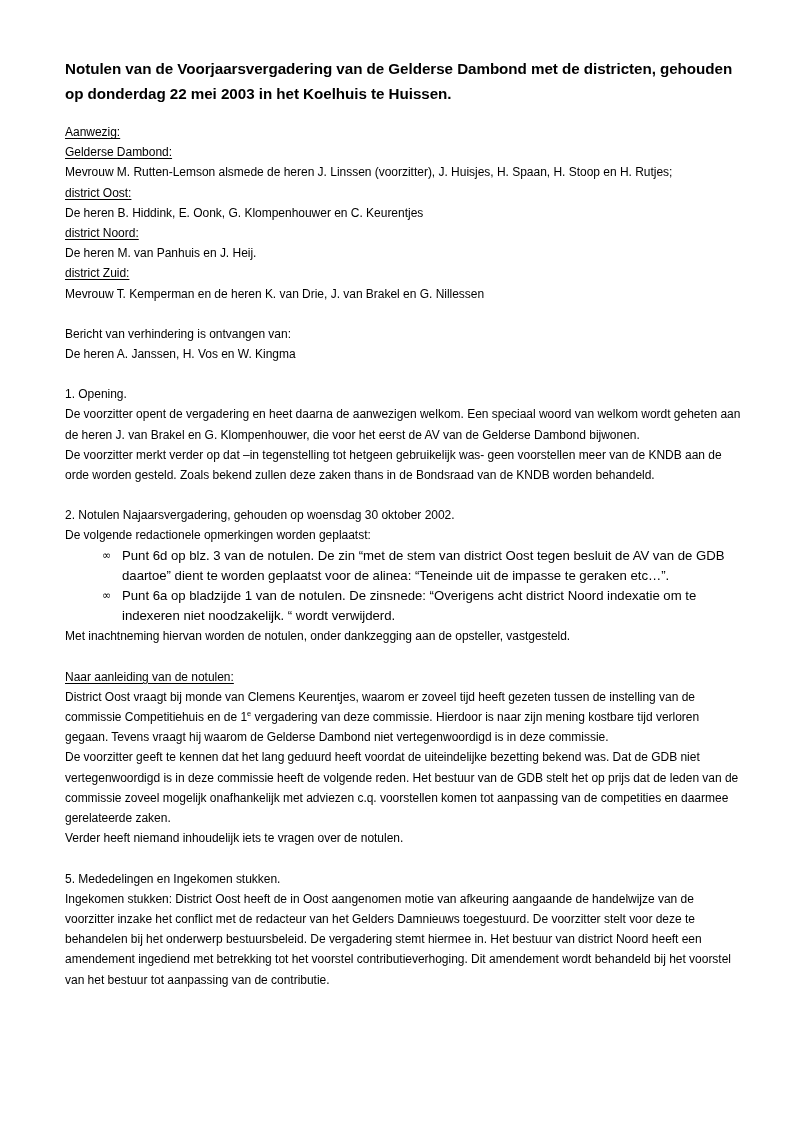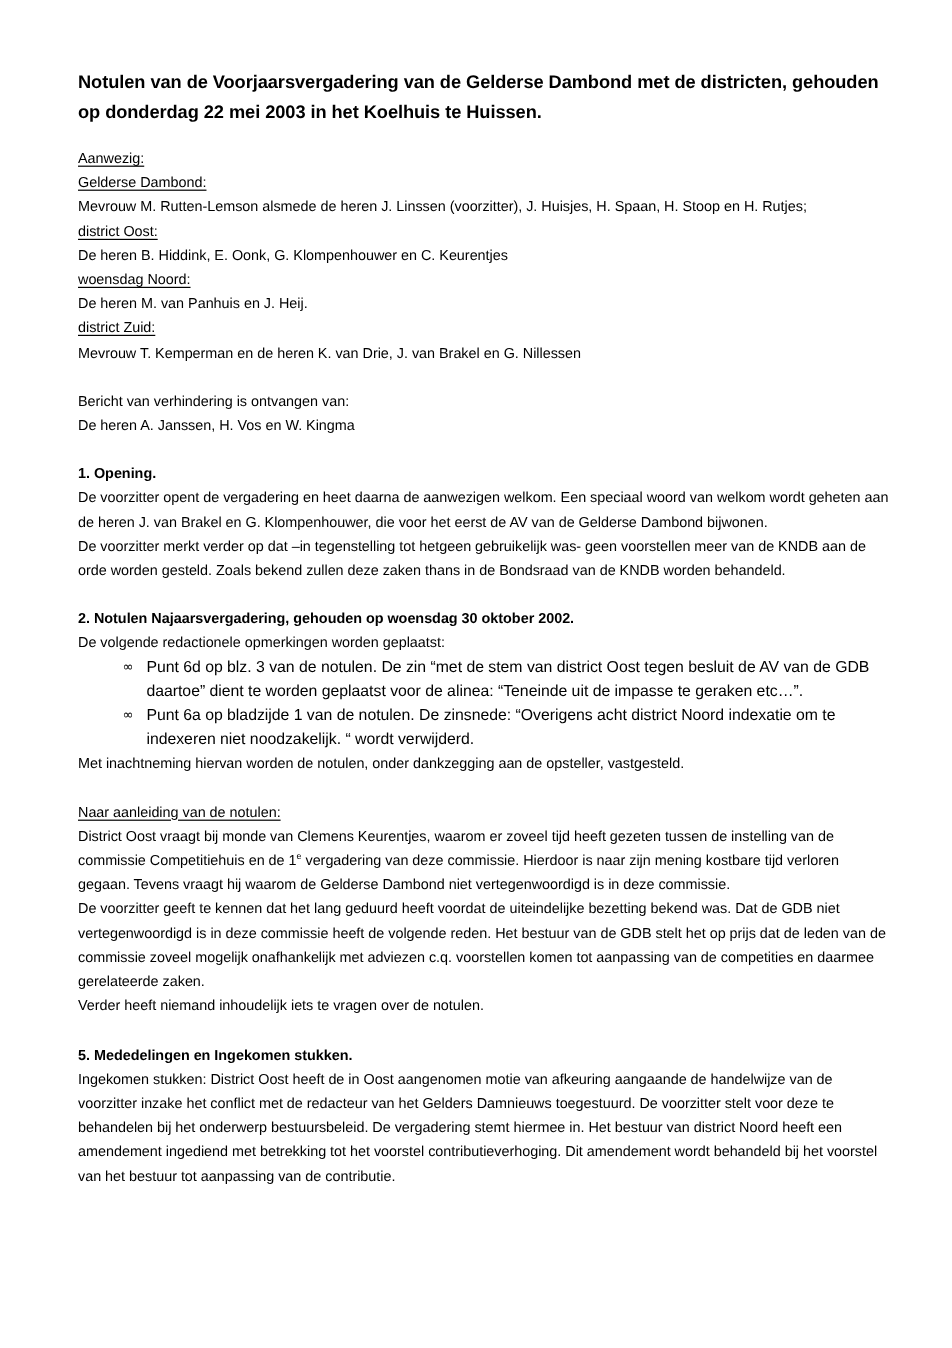--- a/index.html
+++ b/index.html
@@ -31,21 +31,21 @@
     margin: 0 0 16px 0;
   }
   p.para {
     margin: 0;
     font-size: 12px;
     line-height: 20.2px;
     letter-spacing: -0.02px;
     text-align: left;
   }
   p.para.heading {
-    font-weight: bold;
+    font-weight: normal;
   }
   .u {
     text-decoration: underline;
     text-underline-offset: 2px;
   }
   .spacer-s { height: 20px; }
   .spacer-m { height: 20px; }
   .bullet-list {
     margin: 0;
     padding: 0;
@@ -81,21 +81,21 @@
   <h1 class="doc-title">
     <span>Notulen van de  Voorjaarsvergadering van de Gelderse Dambond met de districten,</span>
     <span>gehouden op  donderdag 22 mei 2003 in het Koelhuis te Huissen.</span>
   </h1>
 
   <p class="para"><span class="u">Aanwezig:</span></p>
   <p class="para"><span class="u">Gelderse Dambond:</span></p>
   <p class="para">Mevrouw M. Rutten-Lemson alsmede de heren J. Linssen (voorzitter), J. Huisjes, H. Spaan, H. Stoop en H. Rutjes;</p>
   <p class="para"><span class="u">district Oost:</span></p>
   <p class="para">De heren B. Hiddink, E. Oonk, G. Klompenhouwer en C. Keurentjes</p>
-  <p class="para"><span class="u">woensdag Noord:</span></p>
+  <p class="para"><span class="u">district Noord:</span></p>
   <p class="para">De heren M. van Panhuis en J. Heij.</p>
   <p class="para"><span class="u">district Zuid:</span></p>
   <p class="para">Mevrouw T. Kemperman en de heren K. van Drie, J. van Brakel en G. Nillessen</p>
 
   <div class="spacer-s"></div>
 
   <p class="para">Bericht van verhindering is ontvangen van:</p>
   <p class="para">De heren A. Janssen, H. Vos en W. Kingma</p>
 
   <div class="spacer-m"></div>

